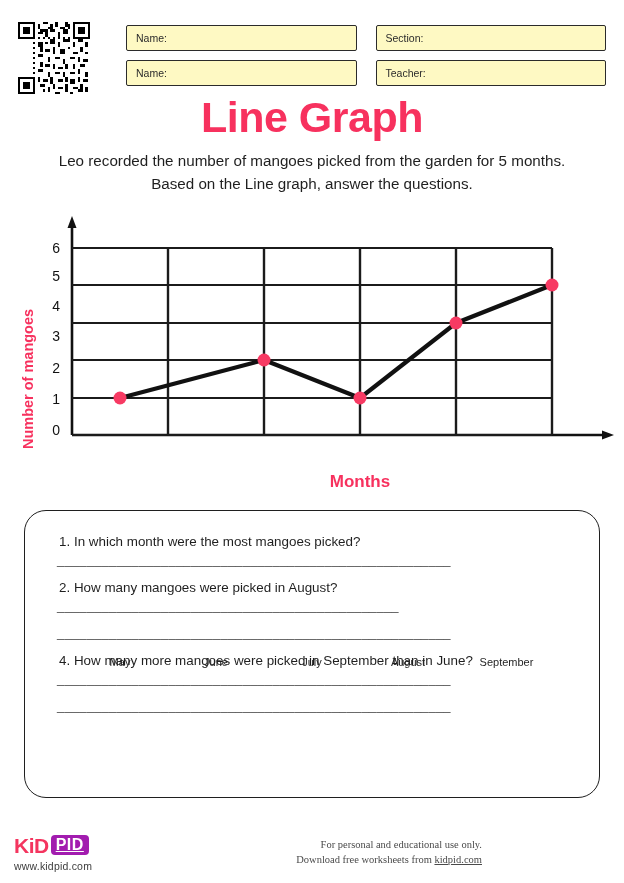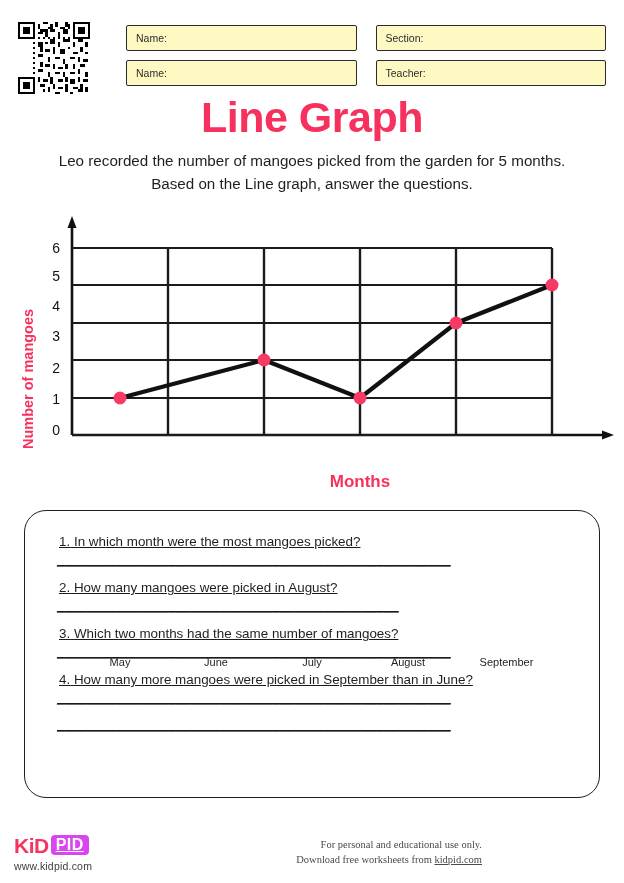--- a/index.html
+++ b/index.html
@@ -144,21 +144,21 @@
     border: 1.7px solid #1f1f1f;
     border-radius: 22px;
     box-sizing: border-box;
   }
   .q-list {
     position: absolute;
     top: 22px;
     left: 18px;
     right: 18px;
   }
-  .q-item { margin-bottom: 12px; text-decoration: underline; }
+  .q-item { margin-bottom: 12px; }
   .q-text {
     font-size: 13.4px;
     color: #1f1f1f;
     line-height: 1.35;
     padding-left: 16px;
   }
   .q-line {
     height: 15px;
     overflow: hidden;
     color: #4a4a4a;
@@ -189,21 +189,21 @@
     height: 22px;
   }
   .logo-kid {
     font-size: 21px;
     font-weight: bold;
     color: #F4355F;
     letter-spacing: -0.5px;
     line-height: 1;
   }
   .logo-pid {
-    background: #d946ef;
+    background: #a21caf;
     color: #ffffff;
     font-size: 16px;
     font-weight: bold;
     letter-spacing: 0.5px;
     padding: 1px 5px 2px 5px;
     border-radius: 4px;
     margin-left: 2px;
     line-height: 1.1;
     text-decoration: underline;
   }
@@ -428,24 +428,20 @@
 
     <div class="q-item">
       <div class="q-text">
         <span>2.</span>
         <span>How many mangoes were picked in August?</span>
       </div>
       <div class="q-line">______________________________________________</div>
     </div>
 
     <div class="q-item">
-      <div class="q-text">
-        <span>3.</span>
-        <span>Which two months had the same number of mangoes?</span>
-      </div>
       <div class="q-line">_____________________________________________________</div>
     </div>
 
     <div class="q-item">
       <div class="q-text">
         <span>4.</span>
         <span>How many more mangoes were picked in September than in June?</span>
       </div>
       <div class="q-line">_____________________________________________________</div>
     </div>

